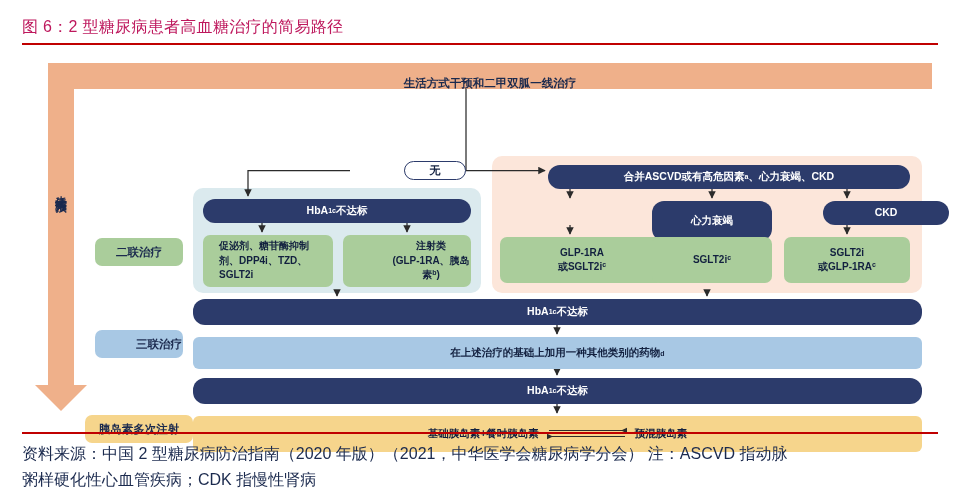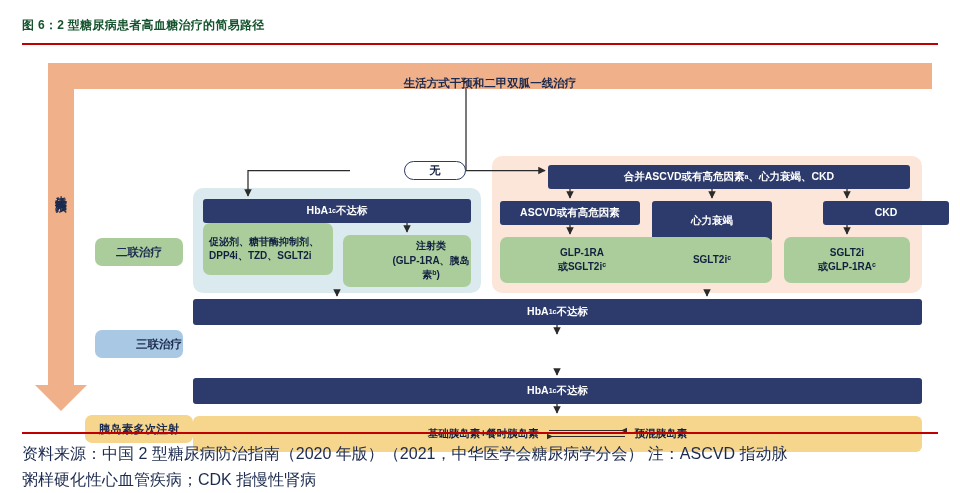--- a/index.html
+++ b/index.html
@@ -7,21 +7,21 @@
     width:960px;height:493px;
     background:#ffffff;
     font-family:"Liberation Sans","DejaVu Sans",sans-serif;
     color:#1f2c4c;
     overflow:hidden;
     position:relative;
   }
   
   #title-bar{position:absolute;left:22px;top:17px;width:916px;}
   #title-text{
-    font-size:12px;font-weight:700;color:#14532d;letter-spacing:.3px;
+    font-size:16px;font-weight:400;color:#be185d;letter-spacing:.3px;
     white-space:nowrap;
   }
   #title-rule{
     position:absolute;left:0;top:26px;width:916px;height:2px;background:#c00000;
   }
   
   #figure{position:absolute;left:0;top:55px;width:960px;height:370px;}
   .abs{position:absolute;box-sizing:border-box;}
 
   
@@ -59,42 +59,42 @@
     left:193px;top:133px;width:288px;height:105px;
     background:#dbeaee;border-radius:10px;
   }
   #box-right-container{
     left:492px;top:101px;width:430px;height:137px;
     background:#fce6da;border-radius:10px;
   }
 
   
   .navy{
-    background:#2c3b6b;border-radius:3px;color:#ffffff;
+    background:#2c3b6b;border-radius:12px;color:#ffffff;
     display:flex;align-items:center;justify-content:center;
     text-align:center;font-size:10.5px;font-weight:700;
     line-height:1.25;padding:2px 16px;
   }
   #navy-hba1c-left{left:203px;top:144px;width:268px;height:24px;}
   #navy-combined{left:548px;top:110px;width:362px;height:24px;}
   #navy-ascvd{left:500px;top:146px;width:140px;height:24px;}
   #navy-hf{left:652px;top:146px;width:120px;height:40px;}
   #navy-ckd{left:784px;top:146px;width:126px;height:24px;margin-left:39px;}
   #navy-hba1c-mid{left:193px;top:244px;width:729px;height:26px;}
   #navy-hba1c-low{left:193px;top:323px;width:729px;height:26px;}
 
   
   .green{
     background:#aacd9b;border-radius:7px;color:#12203f;
     font-size:10px;font-weight:700;line-height:1.45;
     display:flex;align-items:center;
   }
   #green-oral{
-    left:203px;top:168px;width:130px;height:52px;
-    justify-content:flex-start;padding:0 6px;text-align:left;
+    left:203px;top:180px;width:130px;height:52px;
+    justify-content:flex-start;padding:0 16px;text-align:left;
   }
   #green-inject{
     left:343px;top:180px;width:128px;height:52px;
     justify-content:center;text-align:center;padding-left:48px;
   }
   #green-glp1{left:500px;top:182px;width:164px;height:46px;justify-content:center;text-align:center;}
   #green-sglt2{left:652px;top:182px;width:120px;height:46px;justify-content:center;text-align:center;}
   #green-sglt2-glp1{left:784px;top:182px;width:126px;height:46px;justify-content:center;text-align:center;}
 
   
@@ -209,21 +209,20 @@
       <div><span>(GLP-1RA、胰岛素</span><sup>b</sup><span>)</span></div>
     </div>
   </div>
 
   <div class="abs navy" id="navy-combined">
     <span>合并ASCVD或有高危因素</span>
       <sup>a</sup>
       <span>、心力衰竭、CKD</span>
   </div>
 
-  <div class="abs navy" id="navy-ascvd">ASCVD或有高危因素</div>
   <div class="abs navy" id="navy-hf">心力衰竭</div>
   <div class="abs navy" id="navy-ckd">CKD</div>
 
   <div class="abs green" id="green-glp1">
     <div>
       <div>GLP-1RA</div>
       <div><span>或SGLT2i</span><sup>c</sup></div>
     </div>
   </div>
 
@@ -239,20 +238,24 @@
       <div><span>或GLP-1RA</span><sup>c</sup></div>
     </div>
   </div>
 
   <div class="abs navy" id="navy-hba1c-mid">
     <span>HbA</span>
       <sub>1c</sub>
       <span>不达标</span>
   </div>
 
+  <div class="abs" id="blue-triple">
+    <span>在上述治疗的基础上加用一种其他类别的药物</span>
+      <sup>d</sup>
+  </div>
 
   <div class="abs navy" id="navy-hba1c-low">
     <span>HbA</span>
       <sub>1c</sub>
       <span>不达标</span>
   </div>
 
   <div class="abs" id="yellow-insulin">
     <div class="ins-row">
       <span>基础胰岛素+餐时胰岛素</span>

